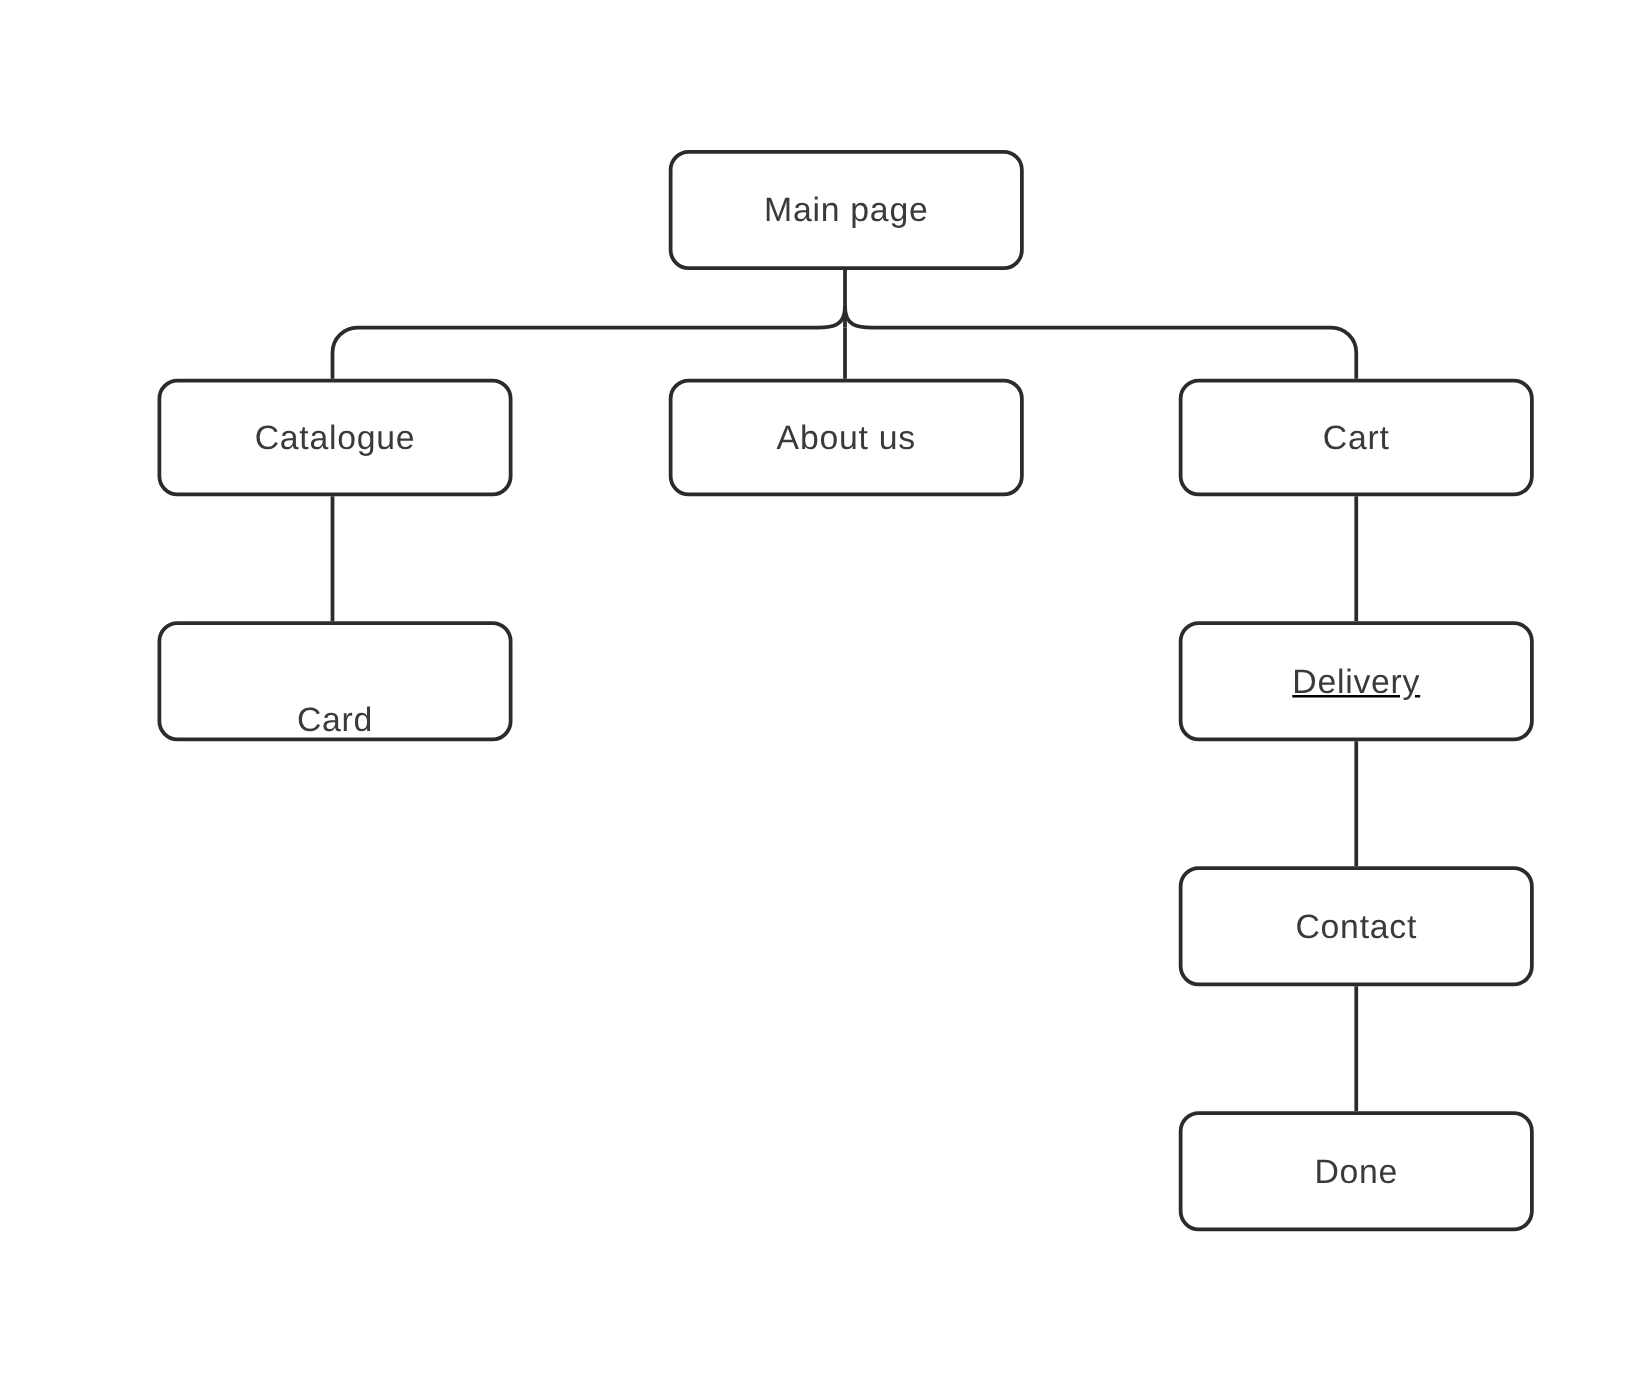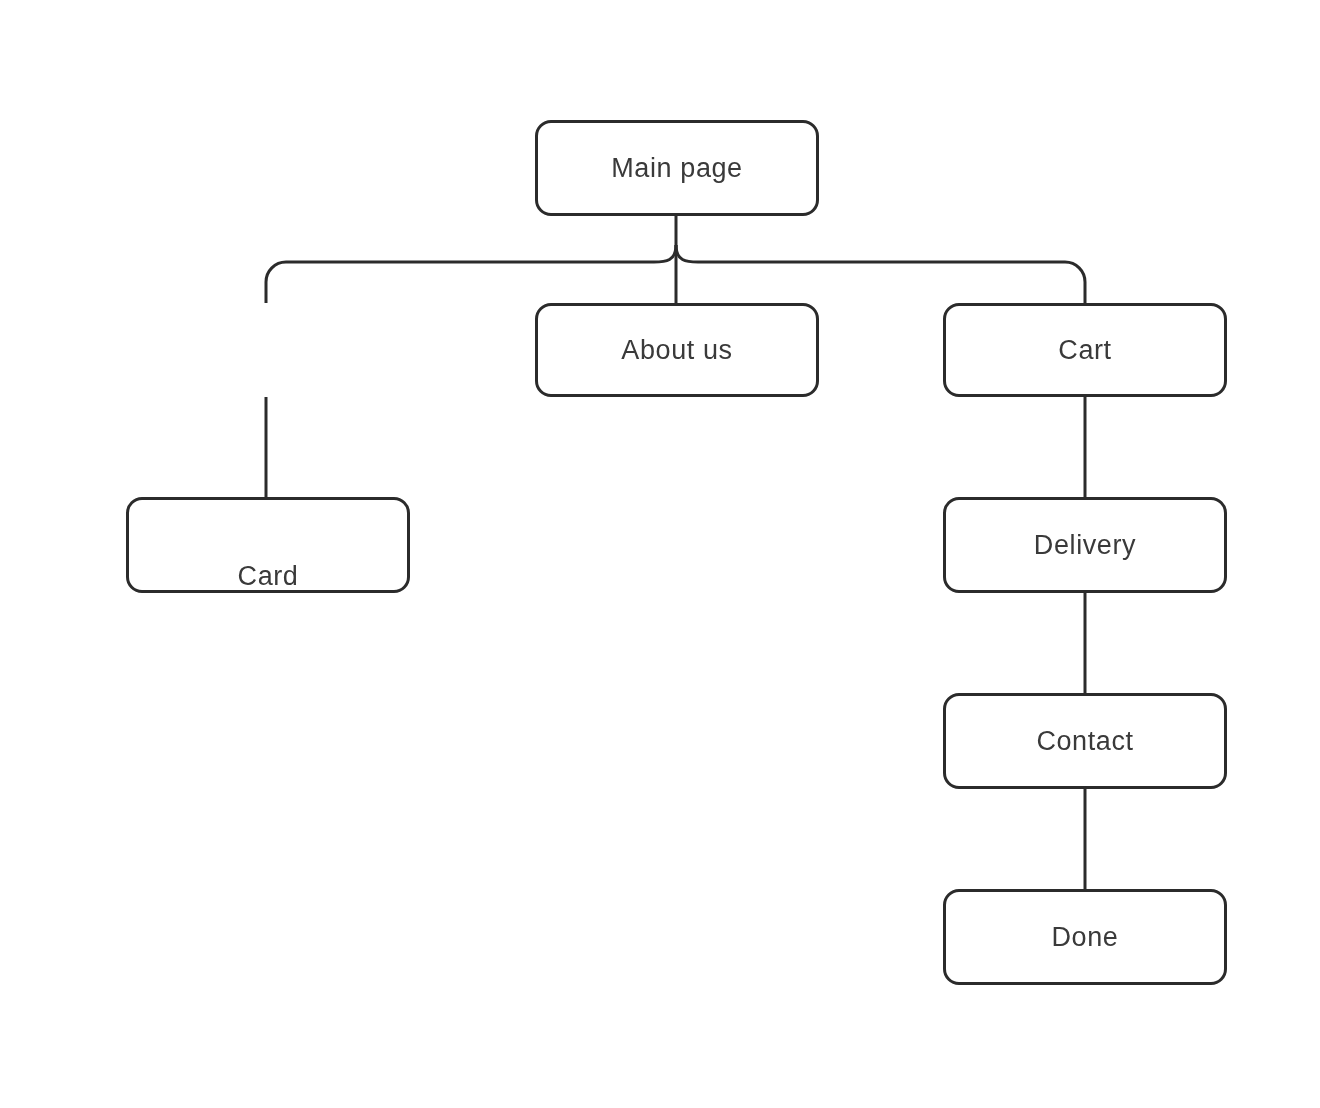--- a/index.html
+++ b/index.html
@@ -53,21 +53,21 @@
     white-space: nowrap;
     line-height: 1;
   }
 
   
   #node-main-page   { left: 519px;  top: 120px; width: 284px; height: 96px; }
   #node-catalogue   { left: 110px;  top: 303px; width: 284px; height: 94px; }
   #node-about-us    { left: 519px;  top: 303px; width: 284px; height: 94px; }
   #node-cart        { left: 927px;  top: 303px; width: 284px; height: 94px; }
   #node-card        { left: 110px;  top: 497px; width: 284px; height: 96px; align-items: flex-end; }
-  #node-delivery    { left: 927px;  top: 497px; width: 284px; height: 96px; }
+  #node-delivery    { left: 927px;  top: 497px; width: 284px; height: 96px; text-decoration: underline; }
   #node-contact     { left: 927px;  top: 693px; width: 284px; height: 96px; }
   #node-done        { left: 927px;  top: 889px; width: 284px; height: 96px; }
 </style>
 </head>
 <body>
 
 <div id="diagram-canvas">
 
   <svg class="connector-layer" viewBox="0 0 1320 1108" width="1320" height="1108" xmlns="http://www.w3.org/2000/svg">
     <g fill="none" stroke="#2b2b2b" stroke-width="3" stroke-linecap="butt">
@@ -93,20 +93,23 @@
       <path d="M 1069 593 L 1069 693"></path>
 
       <path d="M 1069 789 L 1069 889"></path>
     </g>
   </svg>
 
   <div class="node" id="node-main-page">
     <span class="node-label">Main page</span>
   </div>
 
+  <div class="node" id="node-catalogue">
+    <span class="node-label">Catalogue</span>
+  </div>
 
   <div class="node" id="node-cart">
     <span class="node-label">Cart</span>
   </div>
 
   <div class="node" id="node-about-us">
     <span class="node-label">About us</span>
   </div>
 
   <div class="node" id="node-card">

